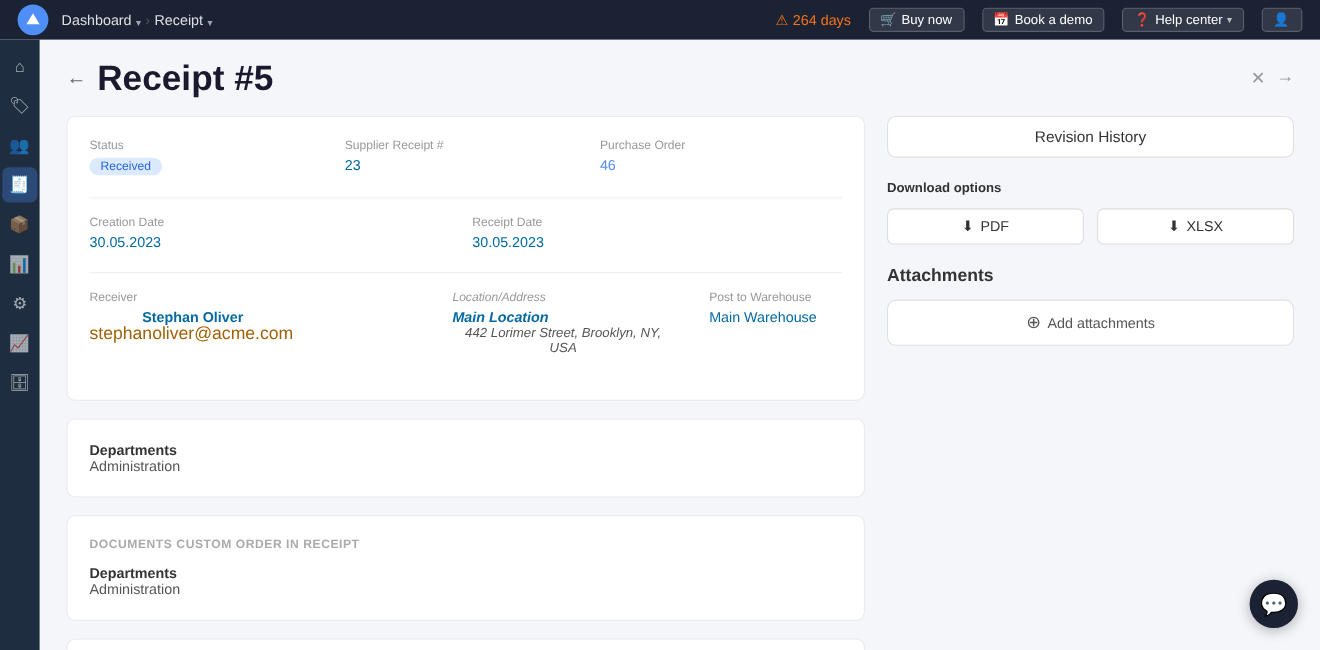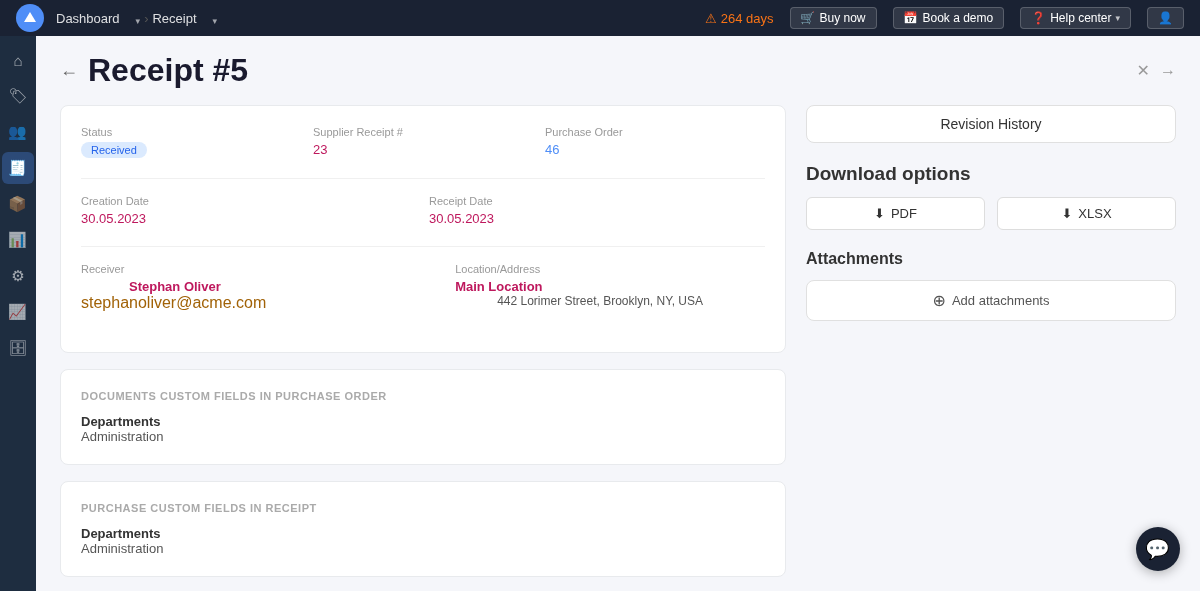--- a/index.html
+++ b/index.html
@@ -18,21 +18,21 @@
     }
     .topnav-logo {
       width: 28px; height: 28px;
       background: #4f8ef7;
       border-radius: 50%;
       display: flex; align-items: center; justify-content: center;
       margin-right: 8px;
     }
     .topnav-logo svg { width: 16px; height: 16px; }
     .topnav-left { display: flex; align-items: center; gap: 4px; flex: 1; }
-    .topnav-item { display: flex; align-items: flex-end; gap: 16px; cursor: pointer; opacity: 0.85; }
+    .topnav-item { display: flex; align-items: flex-end; gap: 4px; cursor: pointer; opacity: 0.85; }
     .topnav-sep { color: #555; }
     .topnav-right { display: flex; align-items: center; gap: 16px; }
     .days-badge { color: #f97316; display: flex; align-items: center; gap: 4px; font-weight: 500; }
     .topnav-btn { background: rgba(255,255,255,0.1); border: 1px solid rgba(255,255,255,0.2); color: #fff; padding: 3px 10px; border-radius: 4px; cursor: pointer; font-size: 12px; display: flex; align-items: center; gap: 4px; }
     .chevron-down { font-size: 9px; opacity: 0.7; }
 
     
     .layout { display: flex; height: calc(100vh - 36px); }
 
     
@@ -70,21 +70,21 @@
     .main-panel { flex: 1; }
     .side-panel { width: 370px; flex-shrink: 0; }
 
     
     .card { background: #fff; border-radius: 8px; padding: 20px; margin-bottom: 16px; border: 1px solid #e8eaed; }
 
     
     .fields-row { display: flex; gap: 12px; margin-bottom: 20px; }
     .field-group { flex: 1; padding-right: 20px; }
     .field-label { font-size: 11px; color: #999; margin-bottom: 4px; text-transform: none; }
-    .field-value { font-size: 13px; color: #be185d; font-weight: 400; }
+    .field-value { font-size: 13px; color: #0369a1; font-weight: 400; }
     .field-value.link { color: #4f8ef7; cursor: pointer; }
 
     
     .badge-received {
       display: inline-block;
       background: #dbeafe;
       color: #2563eb;
       border-radius: 10px;
       padding: 2px 10px;
       font-size: 11px;
@@ -106,21 +106,21 @@
       border: 1px solid #e0e0e0;
       border-radius: 8px;
       cursor: pointer;
       font-size: 14px;
       color: #333;
       margin-bottom: 20px;
     }
 
     
     .download-section { margin-bottom: 20px; }
-    .download-title { font-size: 19px; font-weight: 600; color: #333; margin-bottom: 12px; }
+    .download-title { font-size: 12px; font-weight: 600; color: #333; margin-bottom: 12px; }
     .download-btns { display: flex; gap: 12px; }
     .download-btn {
       flex: 1;
       padding: 8px 12px;
       border: 1px solid #ddd;
       border-radius: 6px;
       background: #fff;
       cursor: pointer;
       font-size: 13px;
       color: #333;
@@ -273,36 +273,39 @@
 
           <hr class="divider">
 
           <div class="fields-row">
             <div class="field-group">
               <div class="field-label">Receiver</div>
               <div class="field-value" style="font-weight:600;margin-left:48px;">Stephan Oliver</div>
               <div class="field-value" style="color:#a16207; font-size:16px;">stephanoliver@acme.com</div>
             </div>
             <div style="flex:1;"></div>
-            <div class="field-group" style="flex:2;">
+            <div class="field-group" style="flex:2;font-style:italic;">
               <div class="field-label">Location/Address</div>
               <div class="field-value" style="font-weight:600;">Main Location</div>
               <div class="field-value" style="color:#555; font-size:12px;text-align:center;">442 Lorimer Street, Brooklyn, NY, USA</div>
             </div>
+            <div class="field-group">
+              <div class="field-label">Post to Warehouse</div>
+              <div class="field-value">Main Warehouse</div>
+            </div>
           </div>
         </div>
 
         <div class="card">
-          <div class="section-title">DOCUMENTS CUSTOM FIELDS IN PURCHASE ORDER</div>
           <div style="font-weight:600; font-size:13px;">Departments</div>
           <div style="font-size:13px; color:#555;">Administration</div>
         </div>
 
         <div class="card">
-          <div class="section-title">PURCHASE CUSTOM FIELDS IN RECEIPT</div>
+          <div class="section-title">DOCUMENTS CUSTOM ORDER IN RECEIPT</div>
           <div style="font-weight:600; font-size:13px;">Departments</div>
           <div style="font-size:13px; color:#555;">Administration</div>
         </div>
 
         <div class="table-section">
           <div class="table-actions">
             
             
           </div>
 

